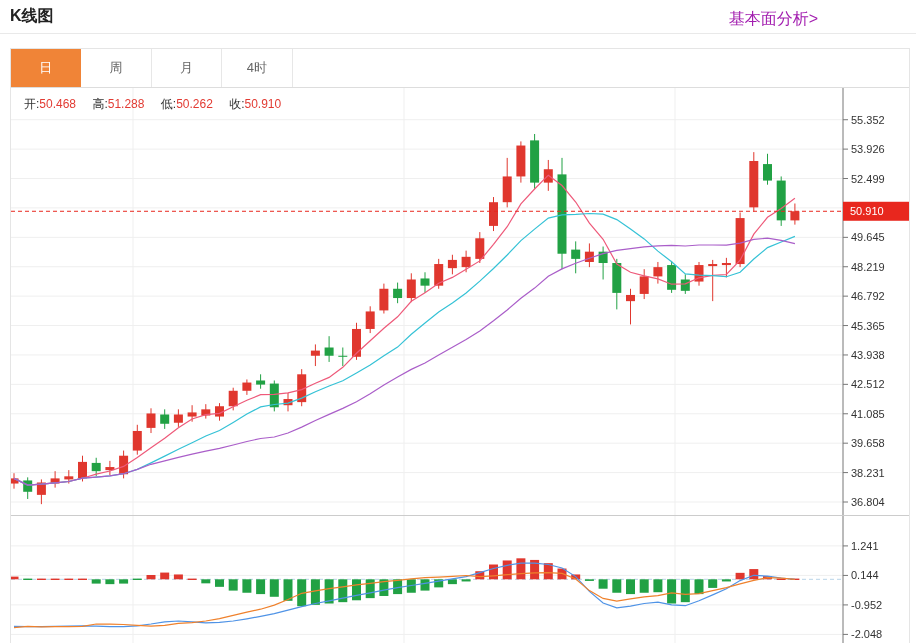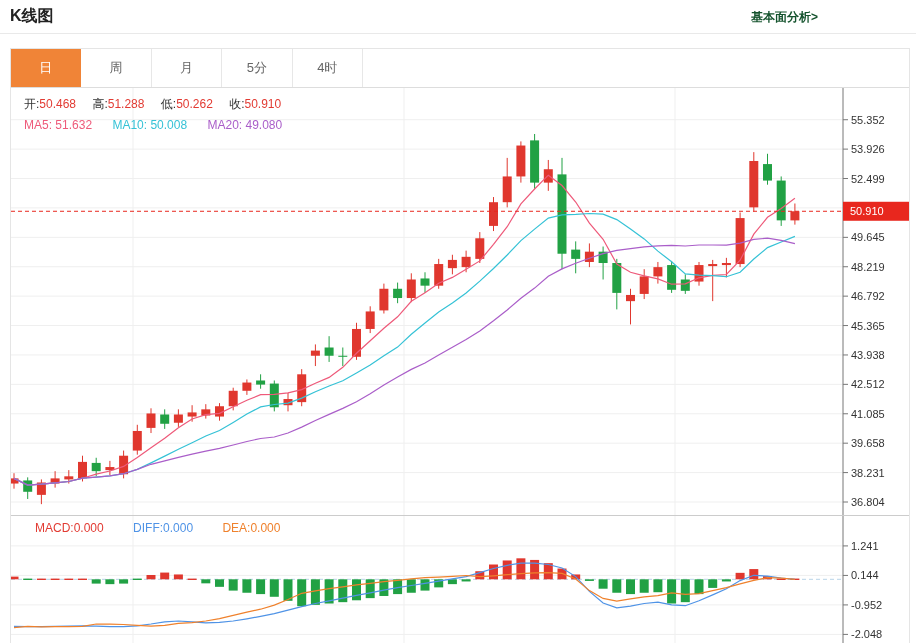--- a/index.html
+++ b/index.html
@@ -1,19 +1,19 @@
 <!DOCTYPE html>
 <html><head>
 <meta charset="utf-8">
 <style>
   html,body{margin:0;padding:0;background:#fff;}
   body{width:916px;height:643px;overflow:hidden;font-family:"Liberation Sans",sans-serif;}
   .page{position:relative;width:824px;height:643px;background:#fff;}
   .page-title{position:absolute;left:10px;top:6px;font-size:16px;font-weight:bold;color:#222;}
-  .fund-link{position:absolute;right:6px;top:9px;font-size:12px;color:#14532d;cursor:pointer;text-decoration:none;font-weight:bold;}
+  .fund-link{position:absolute;right:6px;top:9px;font-size:16px;color:#a21caf;cursor:pointer;text-decoration:none;}
   .top-divider{position:absolute;left:0;top:33px;width:916px;height:0;border-bottom:1px solid #e9e9e9;}
   .widget{position:absolute;left:10px;top:48px;width:900px;height:595px;border:1px solid #e5e5e5;border-bottom:none;box-sizing:border-box;background:#fff;}
   .tabs{position:absolute;left:0;top:0;width:100%;height:39px;border-bottom:1px solid #dddddd;box-sizing:border-box;display:flex;}
   .tab{width:70.4px;box-sizing:border-box;border-right:1px solid #e7e7e7;display:flex;align-items:center;justify-content:center;font-size:13px;color:#666;cursor:pointer;background:#fff;}
   .tab.active{background:#f08437;color:#fff;border-right:1px solid #f08437;}
   .main-pane{position:absolute;left:0;top:39px;width:898px;height:427px;}
   .macd-pane{position:absolute;left:0;top:466px;width:898px;height:129px;border-top:1px solid #cccccc;box-sizing:border-box;}
   .main-pane svg,.macd-pane svg{position:absolute;left:0;top:0;display:block;}
   .ohlc-row{position:absolute;left:13px;top:8px;font-size:12px;white-space:nowrap;z-index:5;}
   .ohlc-row .pair{margin-right:13px;}
@@ -36,21 +36,20 @@
 <div class="page">
   <div class="page-title">K线图</div>
   <a class="fund-link">基本面分析&gt;</a>
   <div class="top-divider"></div>
 
   <div class="widget">
     <div class="tabs" id="tabs">
         <div class="tab active">日</div>
         <div class="tab">周</div>
         <div class="tab">月</div>
-        <div class="tab">5分</div>
         <div class="tab">4时</div>
       </div>
 
     <div class="main-pane">
       <svg id="mainSvg" width="898" height="427">
           <g>
             <line x1="122" y1="0" x2="122" y2="427" stroke="#efefef"></line>
             <line x1="393" y1="0" x2="393" y2="427" stroke="#efefef"></line>
             <line x1="664" y1="0" x2="664" y2="427" stroke="#efefef"></line>
             <line x1="0" y1="31.725720000000138" x2="832" y2="31.725720000000138" stroke="#efefef"></line>
@@ -227,25 +226,20 @@
             <rect x="832" y="113.77534000000014" width="66" height="19" fill="#e8271e"></rect>
             <text x="839" y="127.27534000000014" font-size="11" fill="#ffffff">50.910</text>
           </g>
         </svg>
       <div class="ohlc-row">
         <span class="pair"><span class="lbl">开:</span><span class="val">50.468</span></span>
         <span class="pair"><span class="lbl">高:</span><span class="val">51.288</span></span>
         <span class="pair"><span class="lbl">低:</span><span class="val">50.262</span></span>
         <span class="pair"><span class="lbl">收:</span><span class="val">50.910</span></span>
       </div>
-      <div class="ma-row">
-        <span class="pair c-ma5"><span>MA5:</span> <span>51.632</span></span>
-        <span class="pair c-ma10"><span>MA10:</span> <span>50.008</span></span>
-        <span class="pair c-ma20"><span>MA20:</span> <span>49.080</span></span>
-      </div>
     </div>
 
     <div class="macd-pane">
       <svg id="macdSvg" width="898" height="128">
           <g>
             <line x1="122" y1="0" x2="122" y2="128" stroke="#efefef"></line>
             <line x1="393" y1="0" x2="393" y2="128" stroke="#efefef"></line>
             <line x1="664" y1="0" x2="664" y2="128" stroke="#efefef"></line>
             <line x1="0" y1="29.917099999999998" x2="832" y2="29.917099999999998" stroke="#efefef"></line>
             <line x1="0" y1="59.4264" x2="832" y2="59.4264" stroke="#efefef"></line>
@@ -322,20 +316,15 @@
             <rect x="752" y="60.071999999999996" width="9" height="3.2279999999999998" fill="#e0372e"></rect>
             <rect x="765.6999999999999" y="62.599999999999994" width="9" height="1.4" fill="#e0372e"></rect>
             <rect x="779.4" y="62.599999999999994" width="9" height="1.4" fill="#e0372e"></rect>
           </g>
           <g>
             <polyline points="3.0,110.4 16.7,110.6 30.4,110.6 44.1,110.4 57.8,110.1 71.5,109.8 85.2,110.1 98.9,110.6 112.6,110.6 126.3,109.8 140.0,108.0 153.7,105.8 167.4,105.0 181.1,105.8 194.8,106.9 208.5,106.3 222.2,105.0 235.9,102.8 249.6,100.4 263.3,97.7 277.0,94.2 290.7,90.7 304.4,87.5 318.1,84.8 331.8,82.1 345.5,79.4 359.2,76.8 372.9,74.1 386.6,71.6 400.3,69.5 414.0,67.3 427.7,65.2 441.4,62.8 455.1,60.6 468.8,56.6 482.5,52.5 496.2,49.3 509.9,47.2 523.6,47.2 537.3,48.5 551.0,52.0 564.7,60.6 578.4,75.4 592.1,87.0 605.8,91.8 619.5,90.2 633.2,87.5 646.9,86.2 660.6,88.9 674.3,89.7 688.0,84.8 701.7,78.9 715.4,72.7 729.1,64.6 742.8,59.3 756.5,60.1 770.2,62.0 783.9,63.3" fill="none" stroke="#4f93e6" stroke-width="1.2"></polyline>
             <polyline points="3.0,111.7 16.7,110.4 30.4,110.9 44.1,110.6 57.8,110.6 71.5,110.4 85.2,108.0 98.9,108.2 112.6,108.5 126.3,109.3 140.0,110.1 153.7,109.3 167.4,107.4 181.1,106.6 194.8,105.0 208.5,102.6 222.2,99.3 235.9,96.1 249.6,93.2 263.3,89.1 277.0,83.5 290.7,77.3 304.4,74.9 318.1,72.7 331.8,70.8 345.5,68.9 359.2,67.3 372.9,65.7 386.6,64.4 400.3,62.8 414.0,61.7 427.7,61.1 441.4,60.3 455.1,59.5 468.8,60.6 482.5,59.8 496.2,58.7 509.9,57.7 523.6,56.8 537.3,56.6 551.0,57.4 564.7,63.0 578.4,74.6 592.1,82.4 605.8,85.1 619.5,82.9 633.2,80.8 646.9,79.7 660.6,76.8 674.3,78.4 688.0,77.6 701.7,74.6 715.4,71.6 729.1,67.9 742.8,64.4 756.5,61.7 770.2,62.2 783.9,63.3" fill="none" stroke="#ef812c" stroke-width="1.2"></polyline>
           </g>
           <line x1="832" y1="0" x2="832" y2="128" stroke="#777777"></line>
         </svg>
-      <div class="macd-row">
-        <span class="pair c-macd"><span>MACD:</span><span>0.000</span></span>
-        <span class="pair c-diff"><span>DIFF:</span><span>0.000</span></span>
-        <span class="pair c-dea"><span>DEA:</span><span>0.000</span></span>
-      </div>
     </div>
   </div>
 </div>
 
 </body></html>

